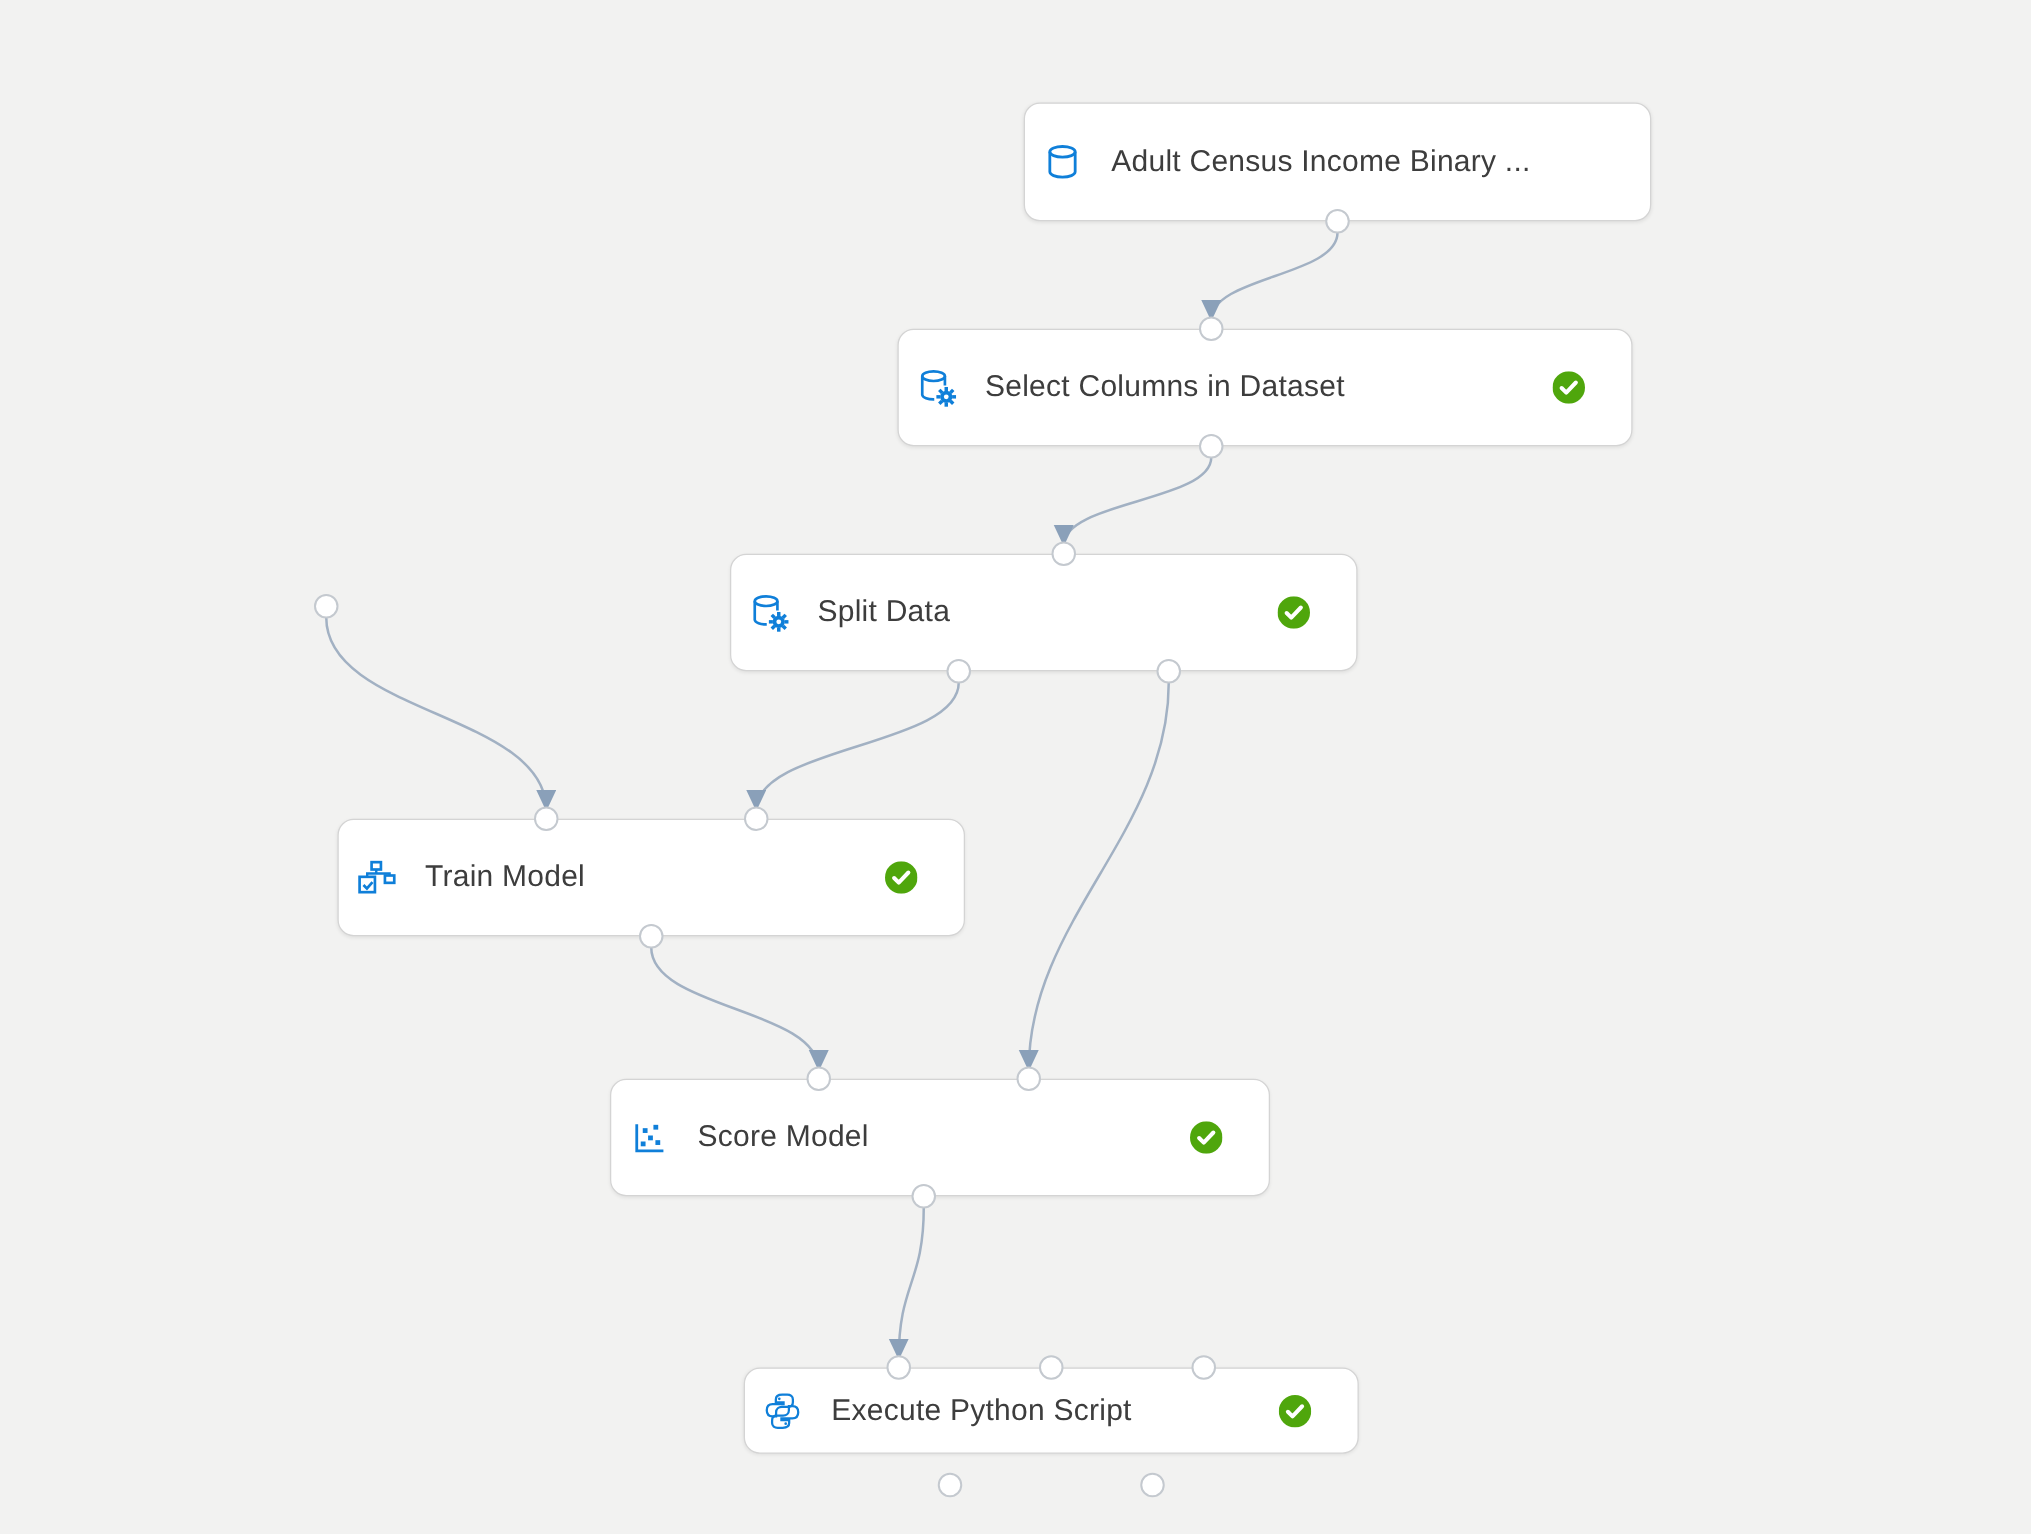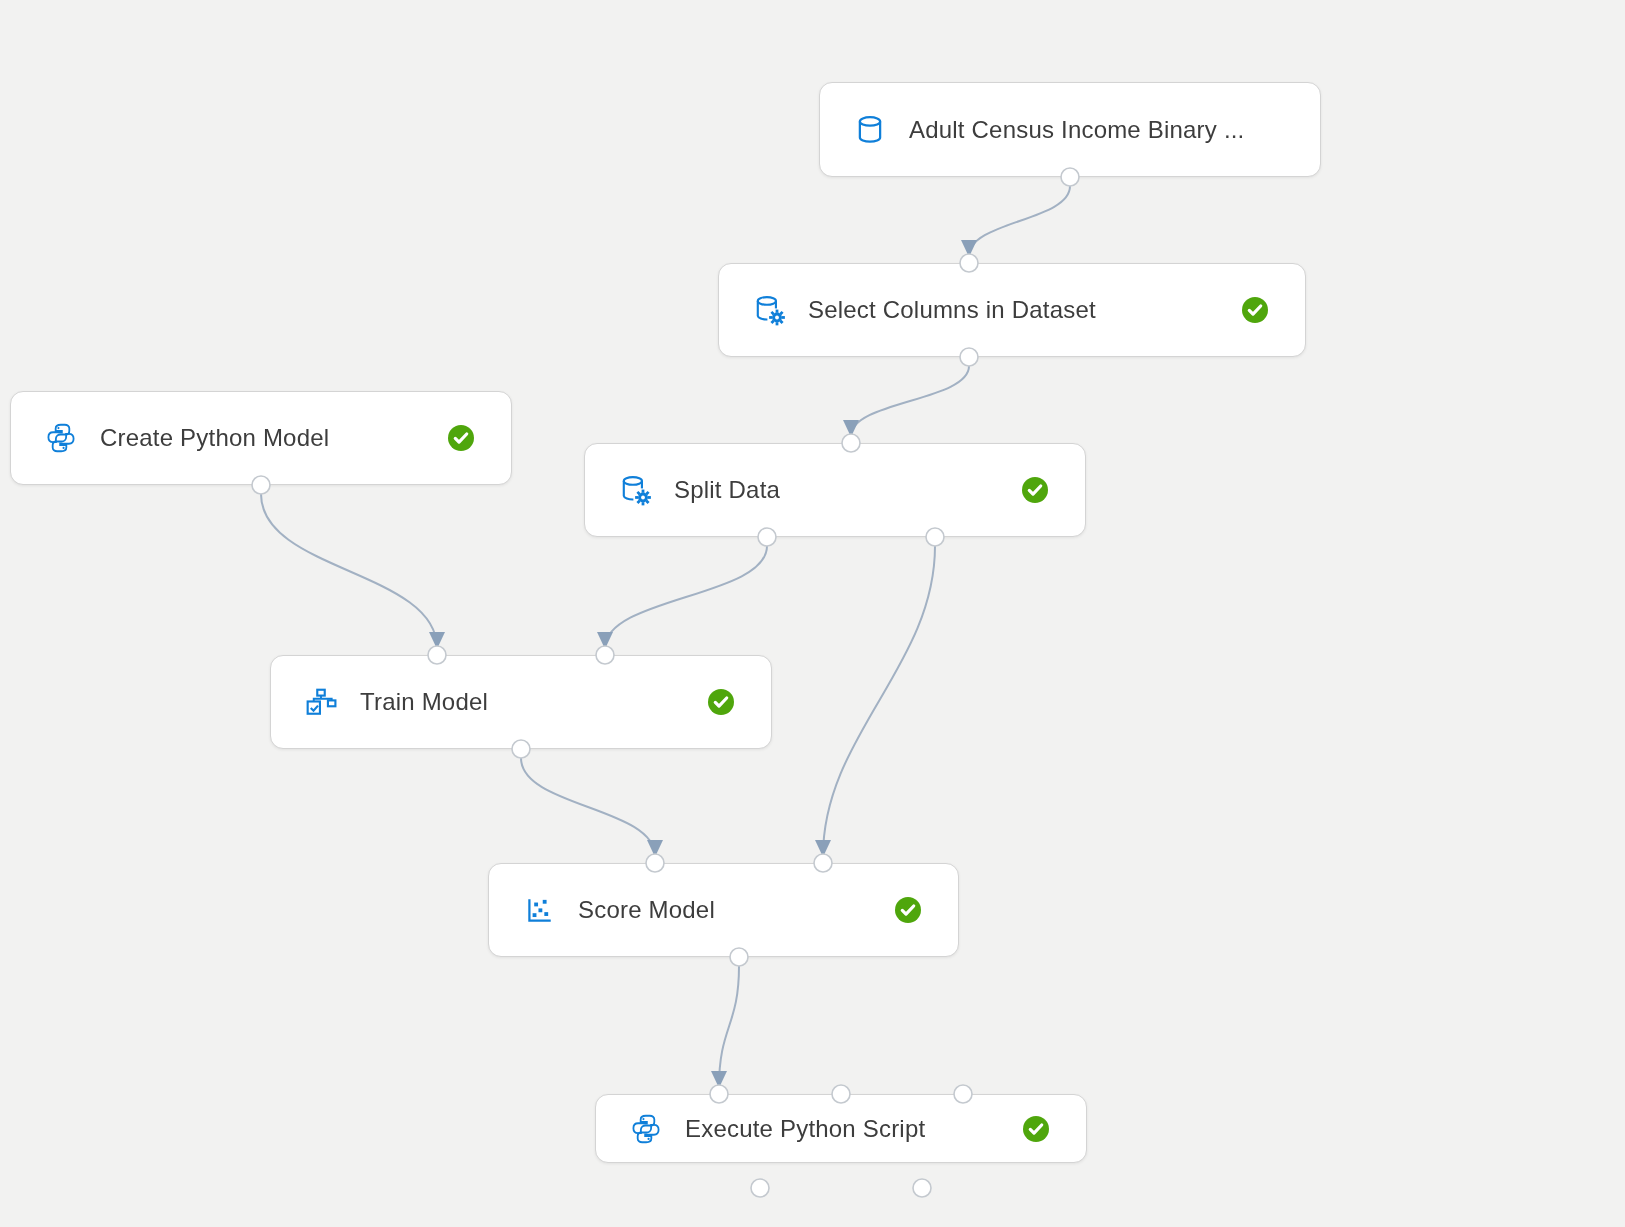--- a/index.html
+++ b/index.html
@@ -12,21 +12,21 @@
   .canvas{position:relative;width:1625px;height:1227px;}
   .node{
     position:absolute;
     background:#ffffff;
     border:1px solid var(--node-border,#d4d4d4);
     border-radius:13px;
     box-shadow:0 1px 3px rgba(0,0,0,0.07);
     display:flex;
     align-items:center;
     box-sizing:border-box;
-    padding-left:34px;
+    padding-left:14px;
     cursor:pointer;
   }
   .node .icon{
     width:32px;height:32px;flex:0 0 32px;
     display:inline-flex;align-items:center;justify-content:center;
   }
   .node .label{
     margin-left:23px;
     font-size:24px;
     color:var(--text,#3d3d3d);
@@ -89,39 +89,20 @@
     </span>
     <span class="label">Select Columns in Dataset</span>
     <span class="status">
       <svg width="26" height="26" viewBox="0 0 26 26">
         <circle cx="13" cy="13" r="13" fill="#4fa60c"></circle>
         <path d="M7.3 13.4 l3.7 3.7 L18.7 9" stroke="#ffffff" stroke-width="3.2" fill="none" stroke-linecap="round" stroke-linejoin="round"></path>
       </svg>
     </span>
   </div>
 
-  <div class="node" style="left:10px;top:391px;width:502px;height:94px;">
-    <span class="icon">
-      <svg width="32" height="32" viewBox="0 0 30 30">
-        <g class="blue-stroke" stroke-width="1.7">
-          <path id="py-top-a" d="M14.8 2.6 c-3 0 -4.8 1.3 -4.8 3.5 v2.3 h5.8 v1.2 h-8.2 c-2.7 0 -4.4 1.8 -4.4 4.6 0 2.8 1.7 4.6 4.4 4.6 h2.6 v-3 c0 -2.4 2 -4.1 4.4 -4.1 h4.8 c2.1 0 3.4 -1.5 3.4 -3.6 V6.1 c0 -2.2 -1.8 -3.5 -4.2 -3.5 h-3.8 z"></path>
-          <use href="#py-top-a" transform="rotate(180 15 15)"></use>
-        </g>
-        <circle class="blue-fill" cx="12.6" cy="5.7" r="1"></circle>
-        <circle class="blue-fill" cx="17.4" cy="24.3" r="1"></circle>
-      </svg>
-    </span>
-    <span class="label">Create Python Model</span>
-    <span class="status">
-      <svg width="26" height="26" viewBox="0 0 26 26">
-        <circle cx="13" cy="13" r="13" fill="#4fa60c"></circle>
-        <path d="M7.3 13.4 l3.7 3.7 L18.7 9" stroke="#ffffff" stroke-width="3.2" fill="none" stroke-linecap="round" stroke-linejoin="round"></path>
-      </svg>
-    </span>
-  </div>
 
   <div class="node" style="left:584px;top:443px;width:502px;height:94px;">
     <span class="icon">
       <svg width="32" height="32" viewBox="0 0 30 30">
         <ellipse class="blue-stroke" cx="13" cy="6.5" rx="8.5" ry="3.6" stroke-width="2"></ellipse>
         <path class="blue-stroke" d="M4.5 6.5 V20.5 a8.5 3.6 0 0 0 9 3.4" stroke-width="2"></path>
         <path class="blue-stroke" d="M21.5 6.5 V13.5" stroke-width="2"></path>
         <g transform="translate(22.5,22)">
           <g class="blue-fill">
             <rect x="-1.3" y="-7.4" width="2.6" height="3" transform="rotate(0)"></rect>
@@ -159,21 +140,21 @@
     </span>
     <span class="label">Train Model</span>
     <span class="status">
       <svg width="26" height="26" viewBox="0 0 26 26">
         <circle cx="13" cy="13" r="13" fill="#4fa60c"></circle>
         <path d="M7.3 13.4 l3.7 3.7 L18.7 9" stroke="#ffffff" stroke-width="3.2" fill="none" stroke-linecap="round" stroke-linejoin="round"></path>
       </svg>
     </span>
   </div>
 
-  <div class="node" style="left:488px;top:863px;width:471px;height:94px;">
+  <div class="node" style="left:488px;top:863px;width:528px;height:94px;">
     <span class="icon">
       <svg width="32" height="32" viewBox="0 0 30 30">
         <path class="blue-stroke" d="M6 5 V25 H26" stroke-width="2.1"></path>
         <g class="blue-fill">
           <rect x="10.5" y="8" width="3.6" height="3.6"></rect>
           <rect x="18.5" y="5.5" width="3.6" height="3.6"></rect>
           <rect x="14.5" y="13.5" width="3.6" height="3.6"></rect>
           <rect x="9" y="18" width="3.6" height="3.6"></rect>
           <rect x="20" y="17" width="3.6" height="3.6"></rect>
         </g>

